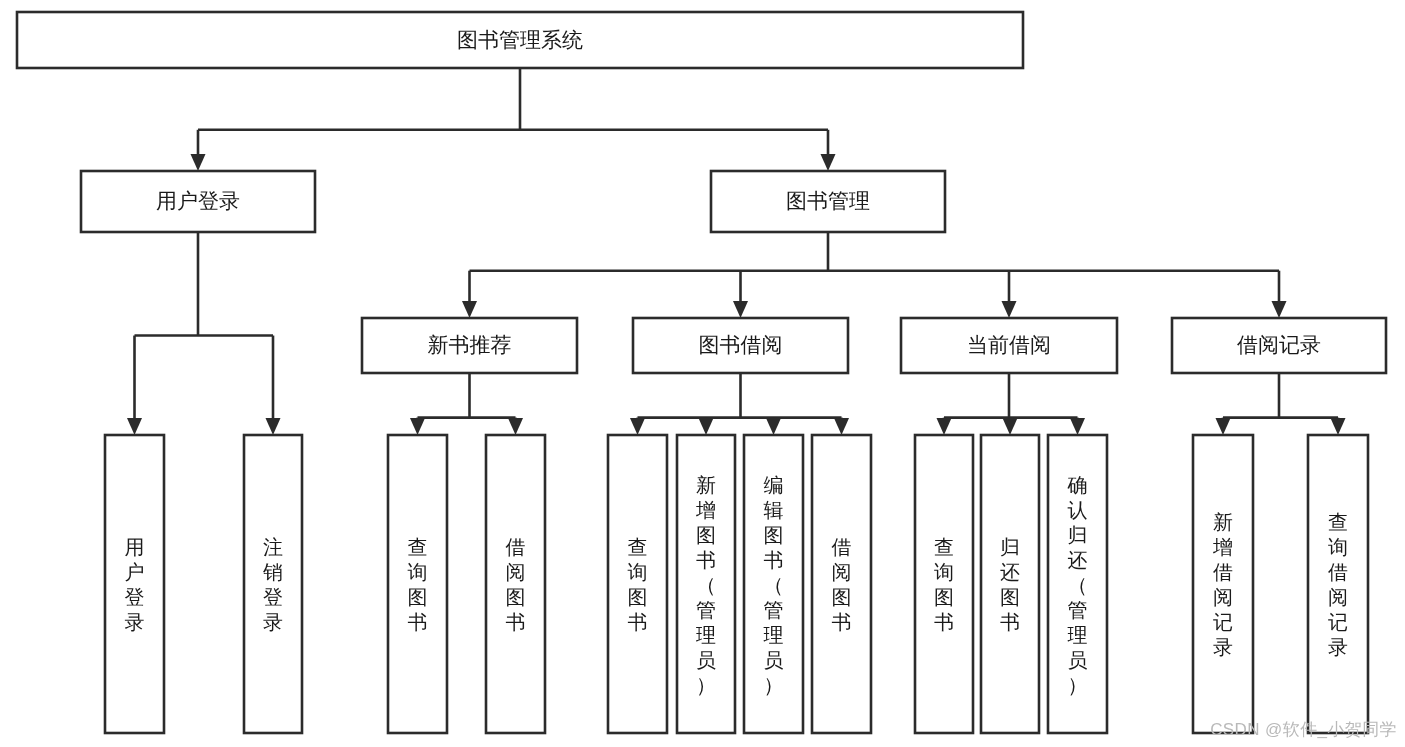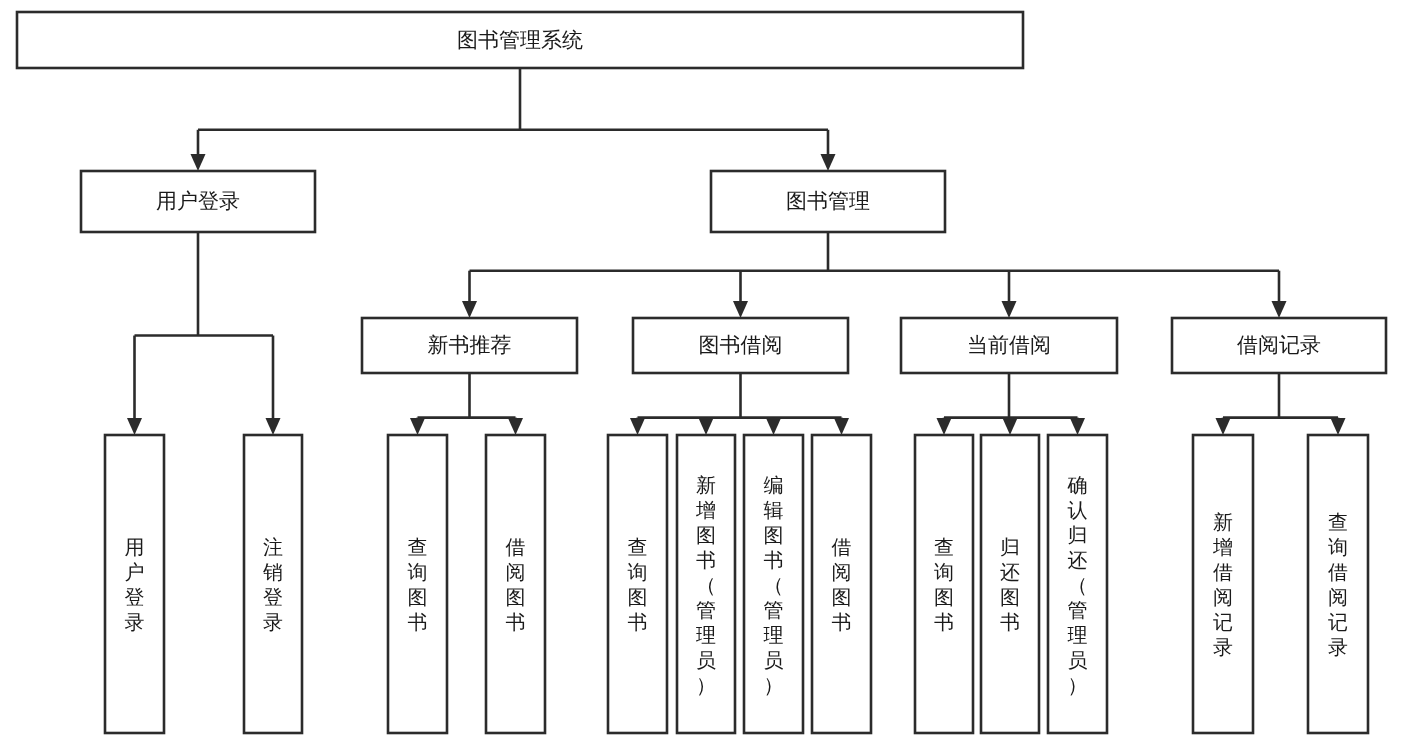--- a/index.html
+++ b/index.html
@@ -217,13 +217,14 @@
         <g>
           <rect x="1193" y="435" width="60" height="298" class="node-rect"></rect>
           <text x="1223" y="529" class="node-label-v"><tspan x="1223" dy="0">新</tspan><tspan x="1223" dy="25">增</tspan><tspan x="1223" dy="25">借</tspan><tspan x="1223" dy="25">阅</tspan><tspan x="1223" dy="25">记</tspan><tspan x="1223" dy="25">录</tspan></text>
         </g>
         <g>
           <rect x="1308" y="435" width="60" height="298" class="node-rect"></rect>
           <text x="1338" y="529" class="node-label-v"><tspan x="1338" dy="0">查</tspan><tspan x="1338" dy="25">询</tspan><tspan x="1338" dy="25">借</tspan><tspan x="1338" dy="25">阅</tspan><tspan x="1338" dy="25">记</tspan><tspan x="1338" dy="25">录</tspan></text>
         </g>
       </g>
   </svg>
+  <div class="watermark">CSDN @软件_小贺同学</div>
 </div>
 
 </body></html>

